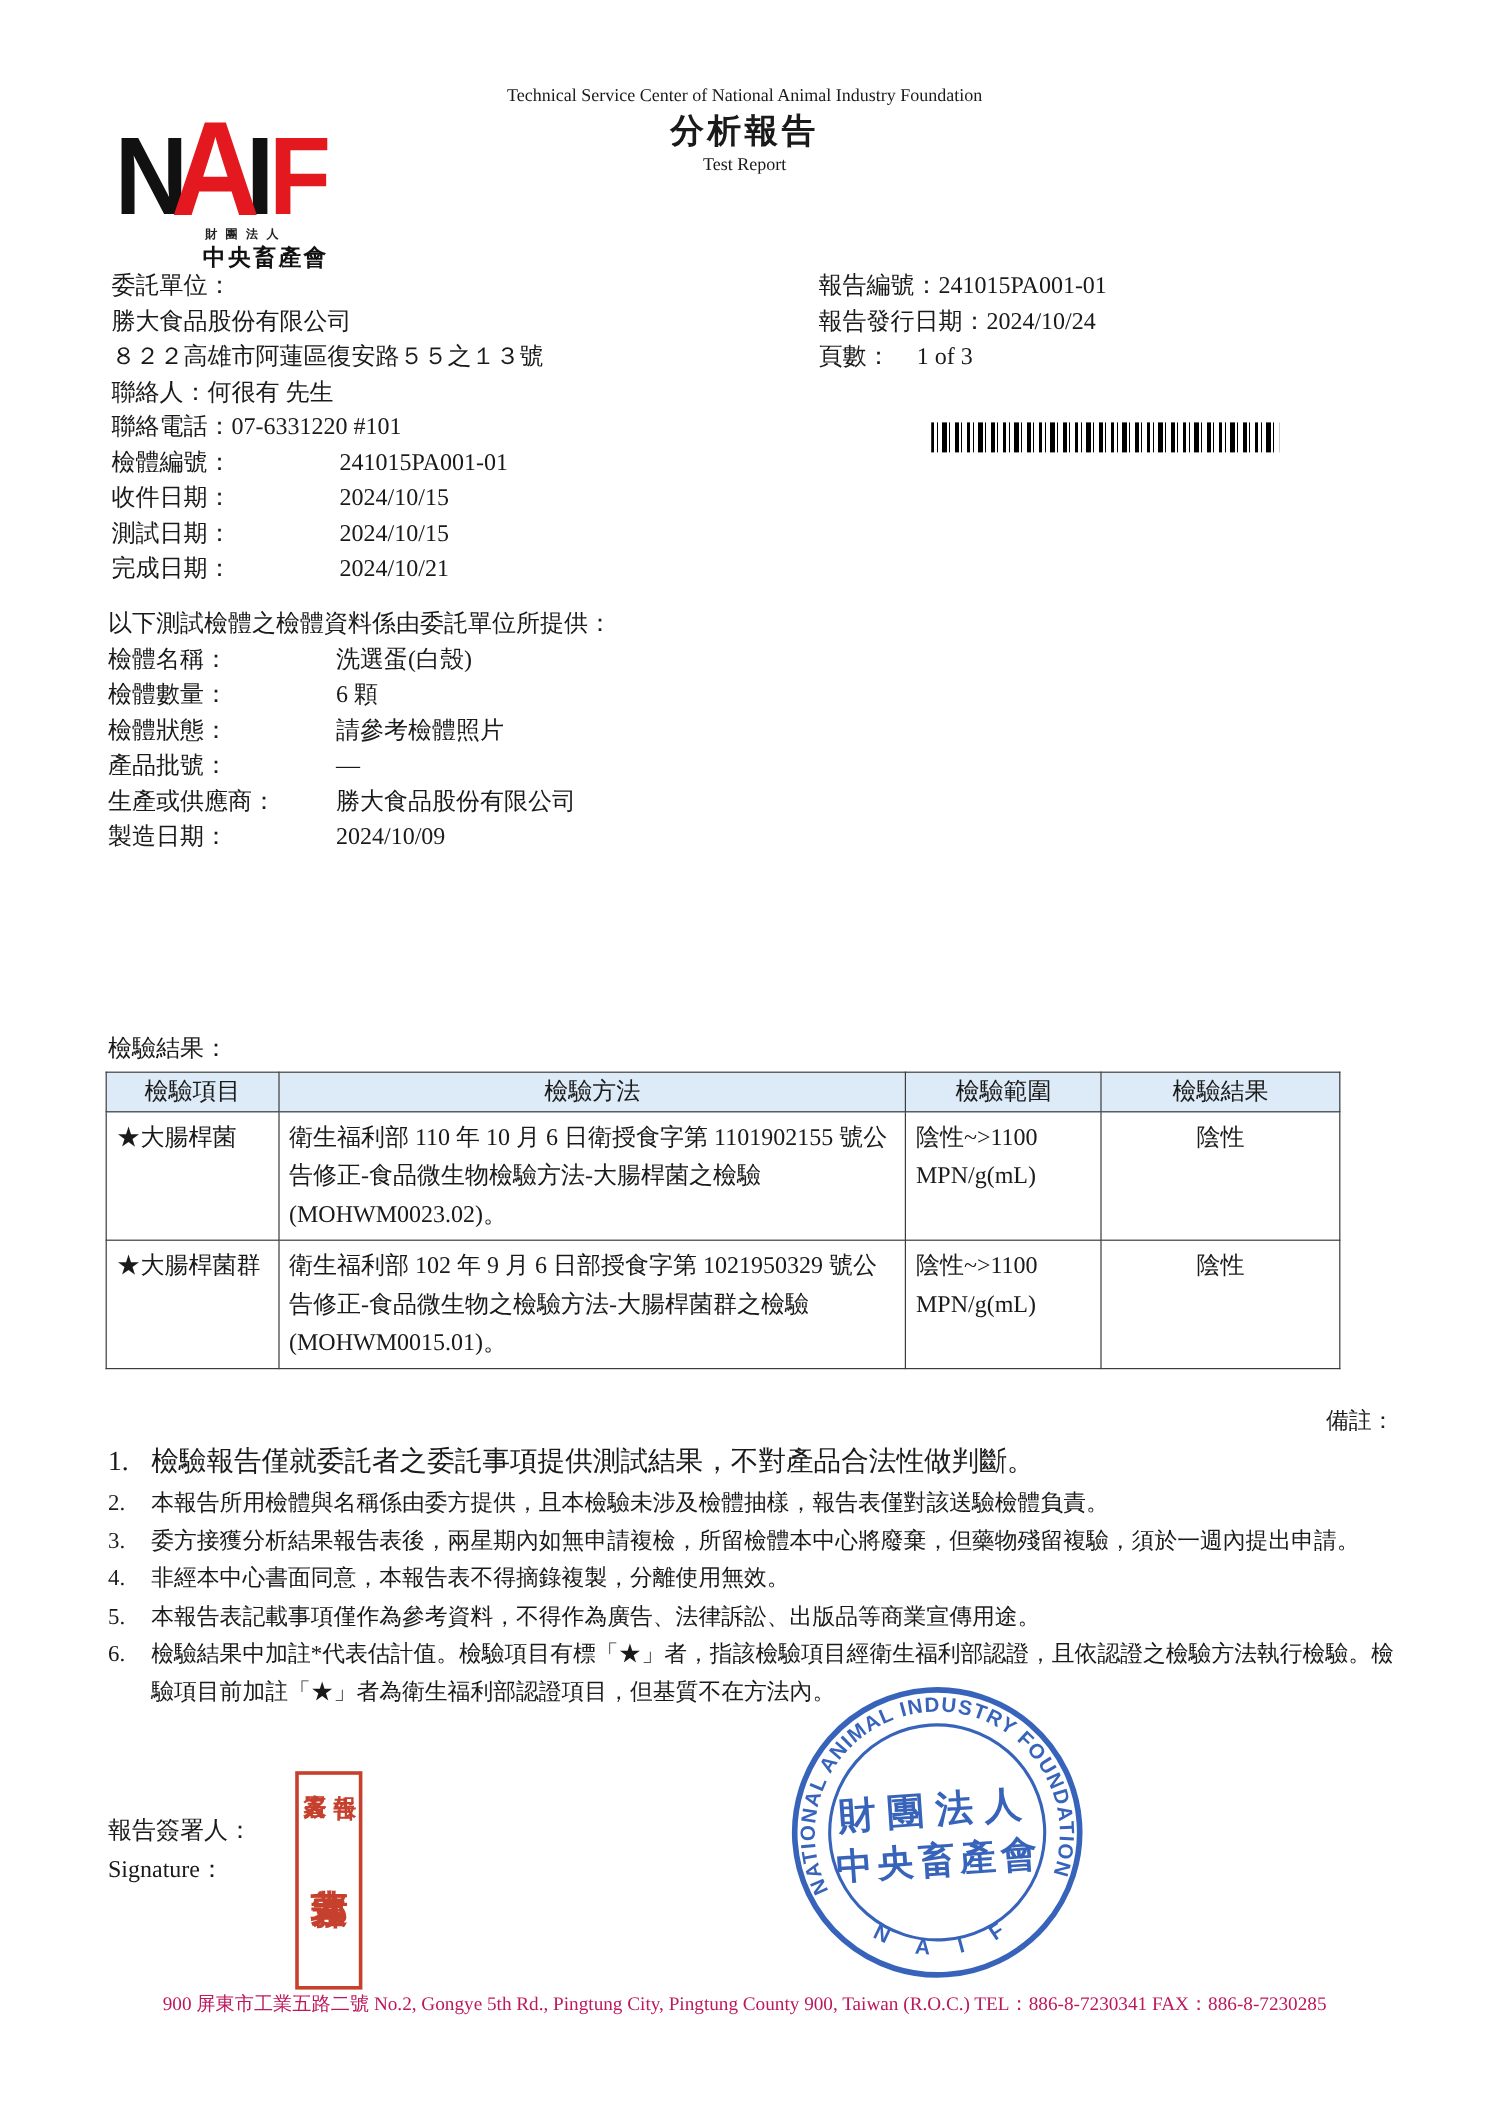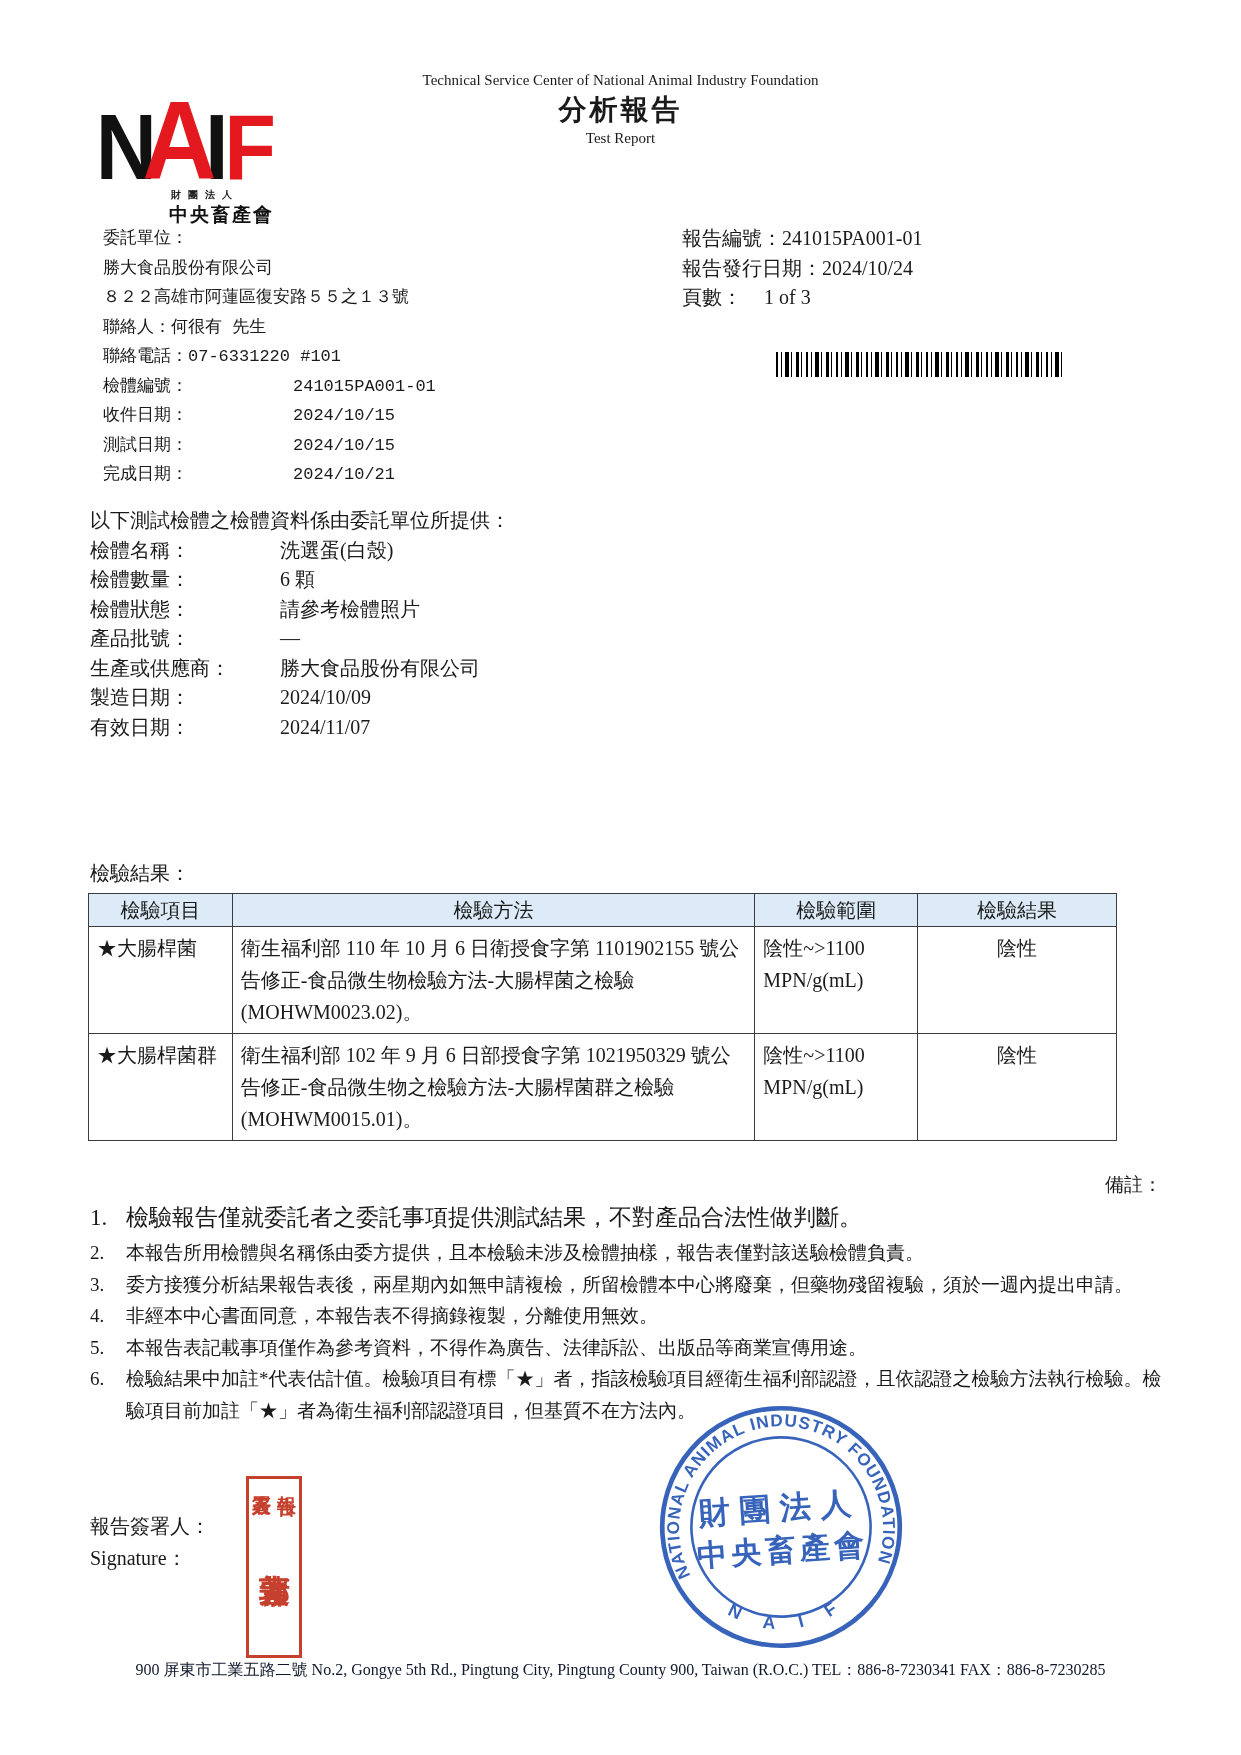--- a/index.html
+++ b/index.html
@@ -18,21 +18,21 @@
   .logo-sub-large{margin-left:76px;font-size:19px;letter-spacing:2px;color:#111;font-family:"Liberation Sans",sans-serif;font-weight:bold;}
 
   
   .title-block{position:absolute;left:0;right:0;top:70px;text-align:center;}
   .t-org-zh{font-size:25px;font-weight:bold;line-height:34px;letter-spacing:1px;}
   .t-org-en{font-size:15px;line-height:20px;}
   .t-rep-zh{font-size:28px;font-weight:bold;line-height:36px;letter-spacing:3px;margin-top:2px;}
   .t-rep-en{font-size:15px;line-height:20px;}
 
   
-  .info-left{position:absolute;left:103px;top:224px;font-size:17px;line-height:29.5px;width:560px;font-family:Liberation Mono, monospace;}
+  .info-left{position:absolute;left:93px;top:224px;font-size:20px;line-height:29.5px;width:560px;}
   .info-right{position:absolute;left:682px;top:224px;font-size:20px;line-height:29.5px;}
   .kv{display:flex;}
   .kv .k{width:190px;flex:0 0 190px;}
   .kv2 .k{width:auto;flex:none;}
   .barcode{position:absolute;left:776px;top:352px;width:290px;height:25px;
      background:
        repeating-linear-gradient(90deg,#000 0 2px,rgba(0,0,0,0) 2px 5px,#000 5px 6px,rgba(0,0,0,0) 6px 9px,#000 9px 13px,rgba(0,0,0,0) 13px 15px,#000 15px 16px,rgba(0,0,0,0) 16px 20px,#000 20px 23px,rgba(0,0,0,0) 23px 25px,#000 25px 26px,rgba(0,0,0,0) 26px 30px);}
 
   
   .sample{position:absolute;left:90px;top:506px;font-size:20px;line-height:29.5px;width:700px;}
@@ -56,21 +56,21 @@
   .note.big{font-size:23px;line-height:34px;margin:3px 0 2px 0;}
 
   
   .sig-block{position:absolute;left:90px;top:1510px;font-size:20px;line-height:32px;}
   .red-stamp{position:absolute;left:246px;top:1476px;width:56px;height:182px;border:3px solid #c6402e;
      color:#c6402e;display:flex;flex-direction:column;align-items:center;box-sizing:border-box;padding:2px 0;}
   .rs-top{display:flex;flex-direction:row-reverse;justify-content:center;gap:3px;height:66px;}
   .rs-col{writing-mode:vertical-rl;text-orientation:upright;font-size:19px;line-height:22px;font-weight:bold;}
   .rs-name{writing-mode:vertical-rl;text-orientation:upright;font-size:31px;line-height:36px;font-weight:bold;margin-top:2px;}
   .blue-stamp{position:absolute;left:656px;top:1402px;width:250px;height:250px;opacity:.95;}
-  .footer{position:absolute;left:0;width:100%;top:1660px;text-align:center;font-size:16px;color:#0f172a;}
+  .footer{position:absolute;left:0;width:100%;top:1660px;text-align:center;font-size:16px;color:#be185d;}
 </style>
 </head>
 <body>
 
 <div class="page">
 
   <div class="logo">
     <div class="logo-letters">
       <span class="lg-n">N</span>
       <span class="lg-a">A</span>
@@ -146,24 +146,20 @@
       <span class="k">產品批號：</span>
       <span>—</span>
     </div>
     <div class="kv">
       <span class="k">生產或供應商：</span>
       <span>勝大食品股份有限公司</span>
     </div>
     <div class="kv">
       <span class="k">製造日期：</span>
       <span>2024/10/09</span>
-    </div>
-    <div class="kv">
-      <span class="k">有效日期：</span>
-      <span>2024/11/07</span>
     </div>
   </div>
 
   <div class="results-title">檢驗結果：</div>
   <table class="results">
     <colgroup>
         <col style="width:144px">
         <col style="width:523px">
         <col style="width:163px">
         <col style="width:199px">

